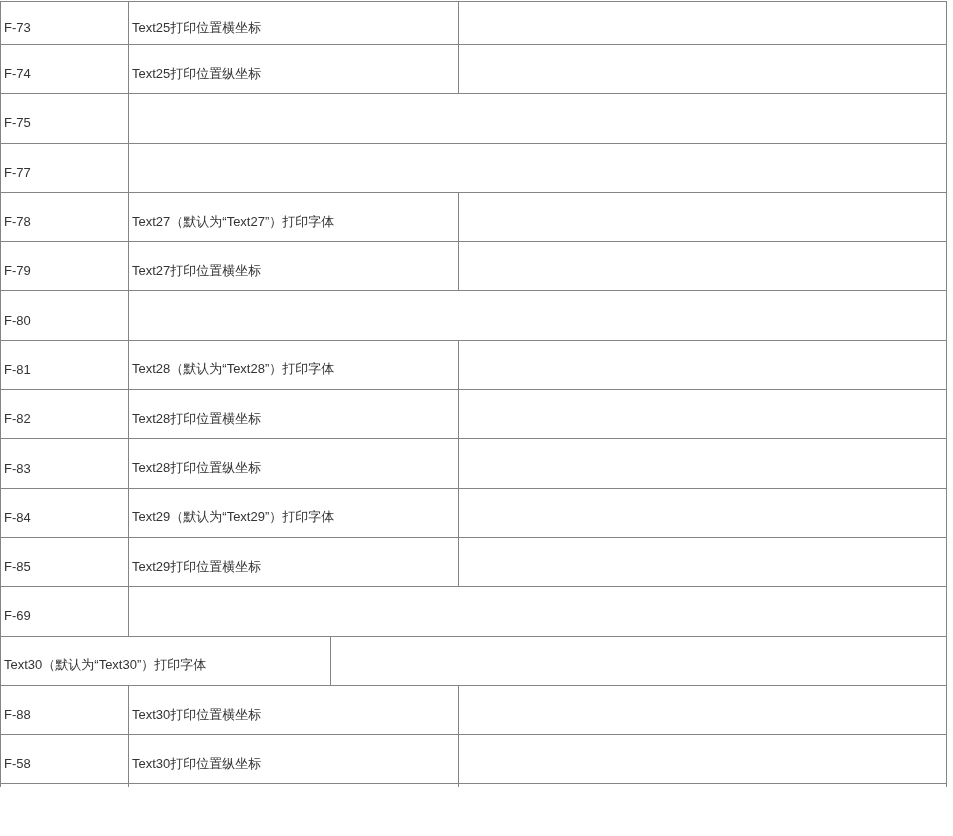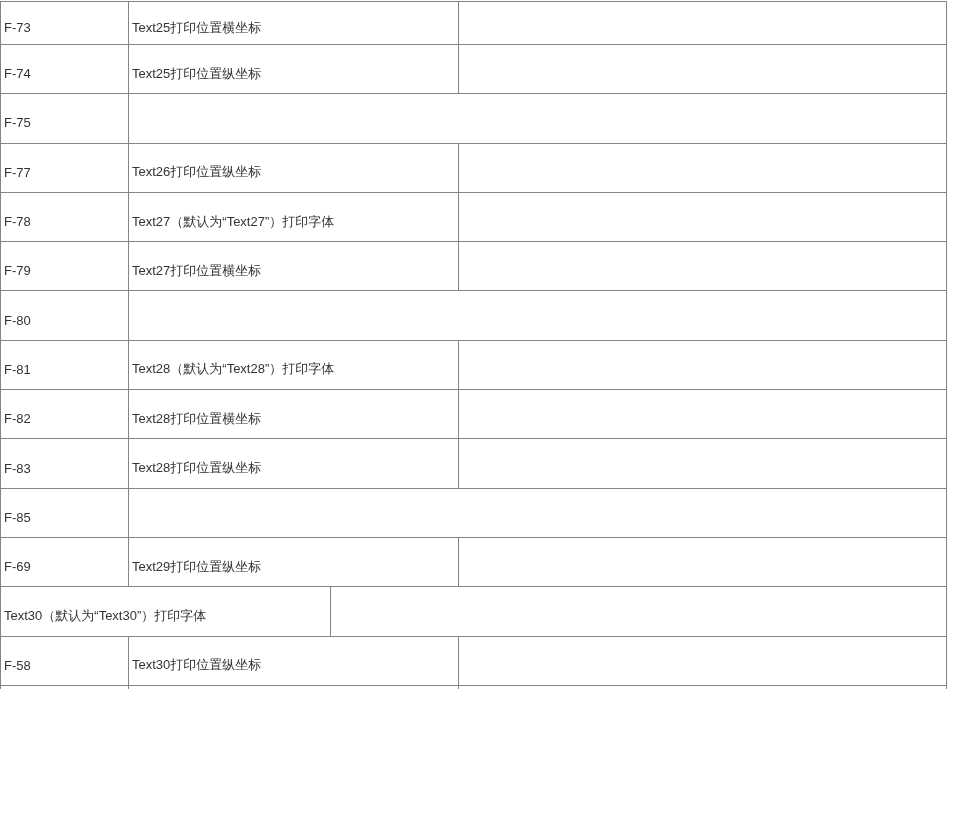--- a/index.html
+++ b/index.html
@@ -54,21 +54,20 @@
     <div class="cell c1">F-74</div>
     <div class="cell c2">Text25打印位置纵坐标</div>
     <div class="cell c3"></div>
   </div>
     <div class="row">
     <div class="cell c1">F-75</div>
     <div class="cell c3"></div>
   </div>
     <div class="row">
     <div class="cell c1">F-77</div>
-    <div class="cell c2">Text26打印位置纵坐标</div>
     <div class="cell c3"></div>
   </div>
     <div class="row">
     <div class="cell c1">F-78</div>
     <div class="cell c2">Text27（默认为“Text27”）打印字体</div>
     <div class="cell c3"></div>
   </div>
     <div class="row">
     <div class="cell c1">F-79</div>
     <div class="cell c2">Text27打印位置横坐标</div>
@@ -87,30 +86,40 @@
     <div class="cell c1">F-82</div>
     <div class="cell c2">Text28打印位置横坐标</div>
     <div class="cell c3"></div>
   </div>
     <div class="row">
     <div class="cell c1">F-83</div>
     <div class="cell c2">Text28打印位置纵坐标</div>
     <div class="cell c3"></div>
   </div>
     <div class="row">
+    <div class="cell c1">F-84</div>
+    <div class="cell c2">Text29（默认为“Text29”）打印字体</div>
+    <div class="cell c3"></div>
+  </div>
+    <div class="row">
     <div class="cell c1">F-85</div>
+    <div class="cell c2">Text29打印位置横坐标</div>
     <div class="cell c3"></div>
   </div>
     <div class="row">
     <div class="cell c1">F-69</div>
-    <div class="cell c2">Text29打印位置纵坐标</div>
     <div class="cell c3"></div>
   </div>
     <div class="row">
     <div class="cell c2">Text30（默认为“Text30”）打印字体</div>
+    <div class="cell c3"></div>
+  </div>
+    <div class="row">
+    <div class="cell c1">F-88</div>
+    <div class="cell c2">Text30打印位置横坐标</div>
     <div class="cell c3"></div>
   </div>
     <div class="row">
     <div class="cell c1">F-58</div>
     <div class="cell c2">Text30打印位置纵坐标</div>
     <div class="cell c3"></div>
   </div>
     <div class="row partial">
     <div class="cell c1"></div>
     <div class="cell c2"></div>

